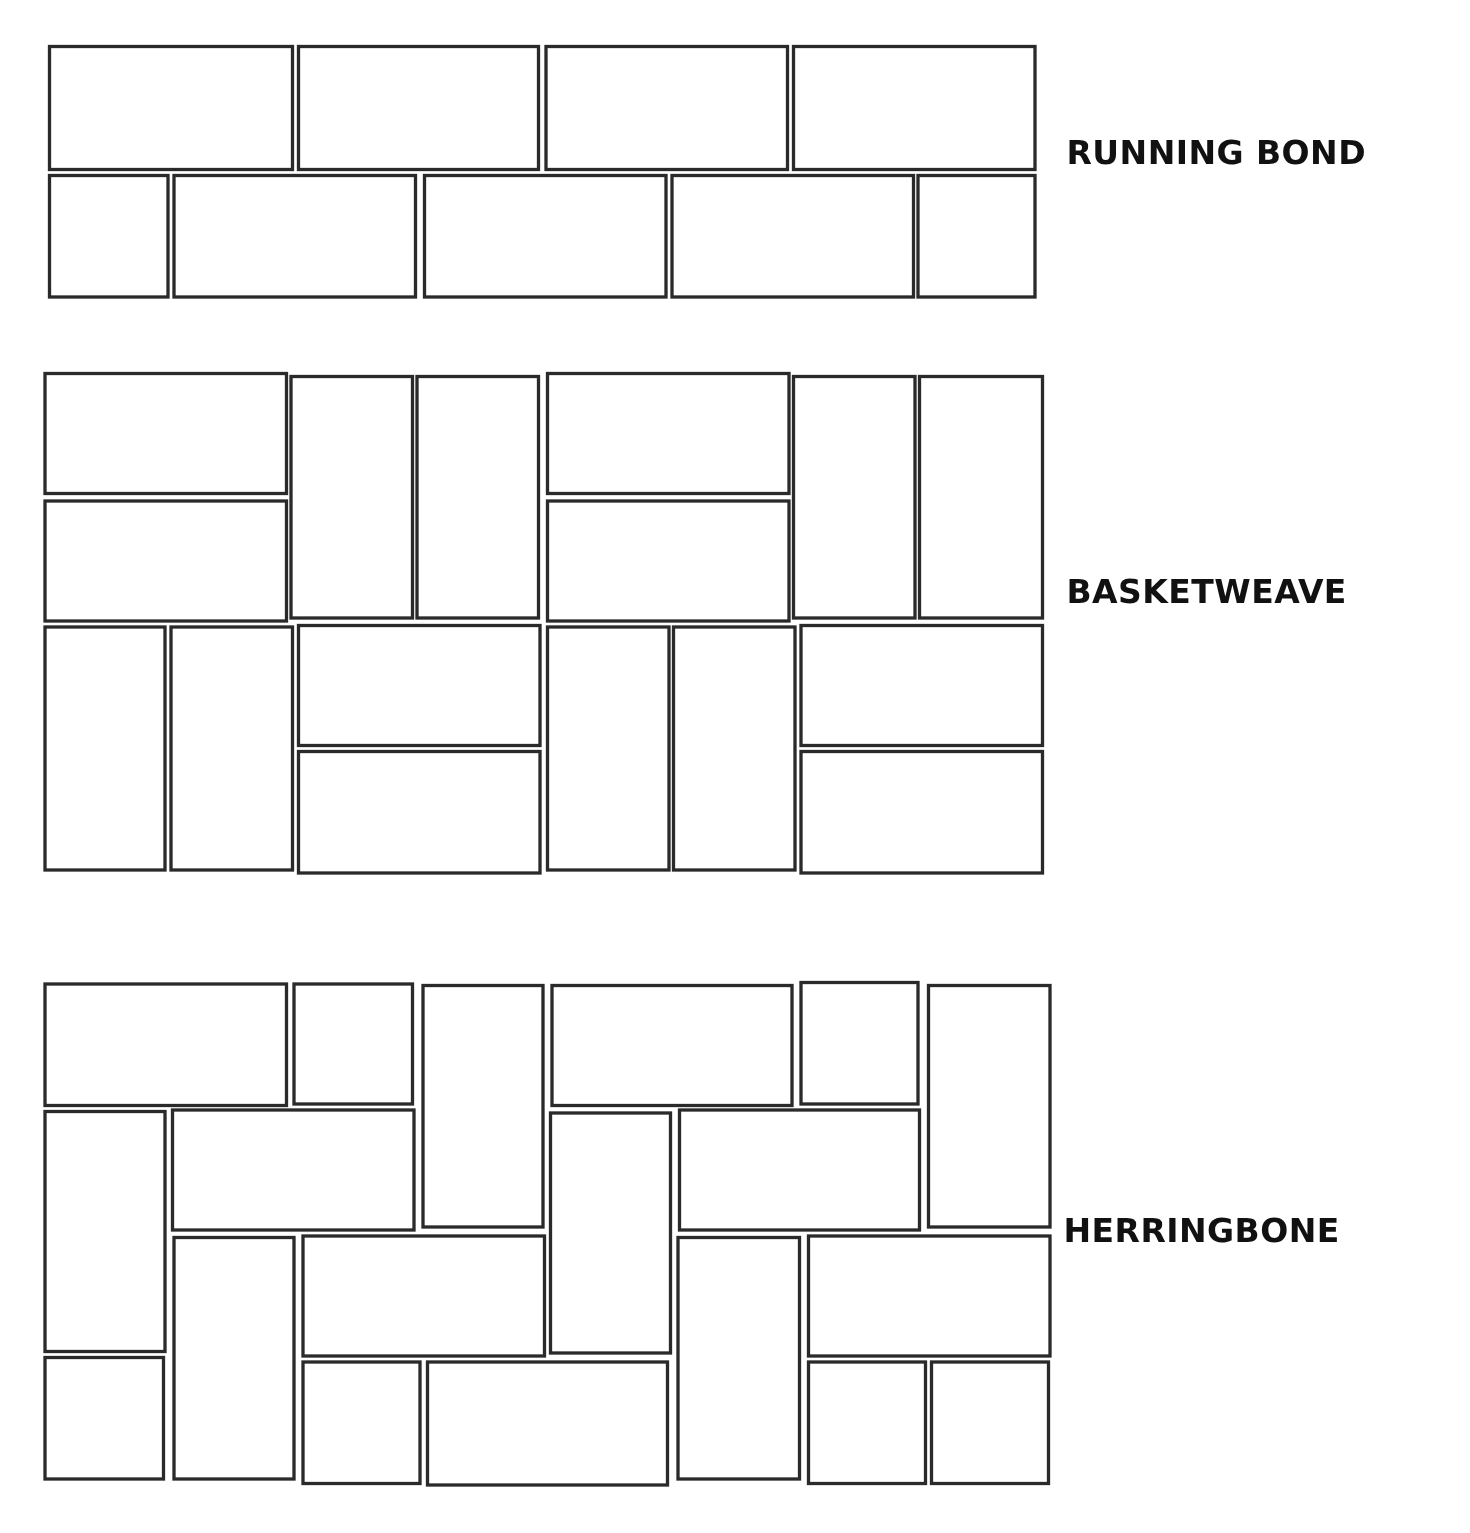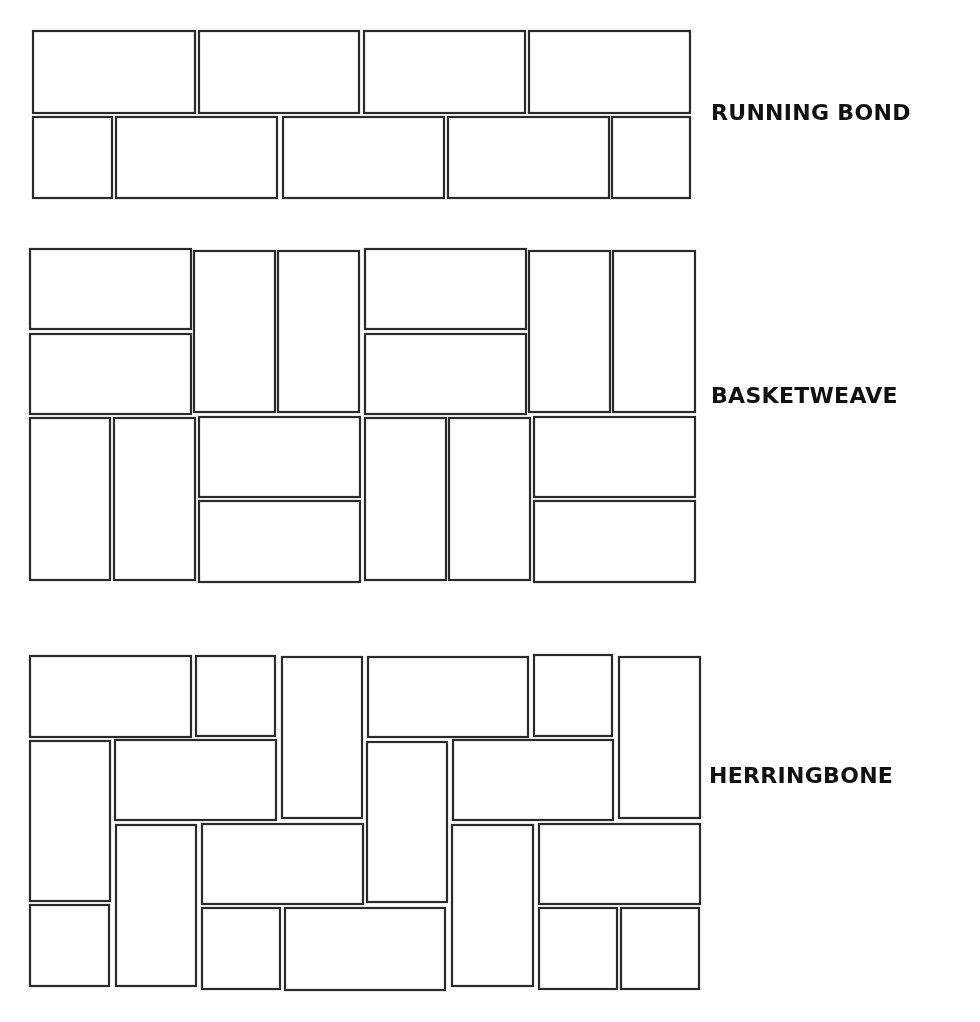--- a/index.html
+++ b/index.html
@@ -81,15 +81,15 @@
       <rect x="452" y="825" width="81" height="161" fill="#ffffff" stroke="#2a2a2a" stroke-width="2.2"></rect>
       <rect x="539" y="824" width="161" height="80" fill="#ffffff" stroke="#2a2a2a" stroke-width="2.2"></rect>
       <rect x="30" y="905" width="79" height="81" fill="#ffffff" stroke="#2a2a2a" stroke-width="2.2"></rect>
       <rect x="202" y="908" width="78" height="81" fill="#ffffff" stroke="#2a2a2a" stroke-width="2.2"></rect>
       <rect x="285" y="908" width="160" height="82" fill="#ffffff" stroke="#2a2a2a" stroke-width="2.2"></rect>
       <rect x="539" y="908" width="78" height="81" fill="#ffffff" stroke="#2a2a2a" stroke-width="2.2"></rect>
       <rect x="621" y="908" width="78" height="81" fill="#ffffff" stroke="#2a2a2a" stroke-width="2.2"></rect>
     </g>
 </svg>
 
-<div class="pattern-label" id="lbl-0" style="left: 711px; top: 102px;">RUNNING BOND</div>
+<div class="pattern-label" id="lbl-0" style="left: 711px; top: 92px;">RUNNING BOND</div>
 <div class="pattern-label" id="lbl-1" style="left: 711px; top: 385px;">BASKETWEAVE</div>
-<div class="pattern-label" id="lbl-2" style="left: 709px; top: 765px;">HERRINGBONE</div>
+<div class="pattern-label" id="lbl-2" style="left: 709px; top: 811px;">HERRINGBONE</div>
 
 </body></html>

